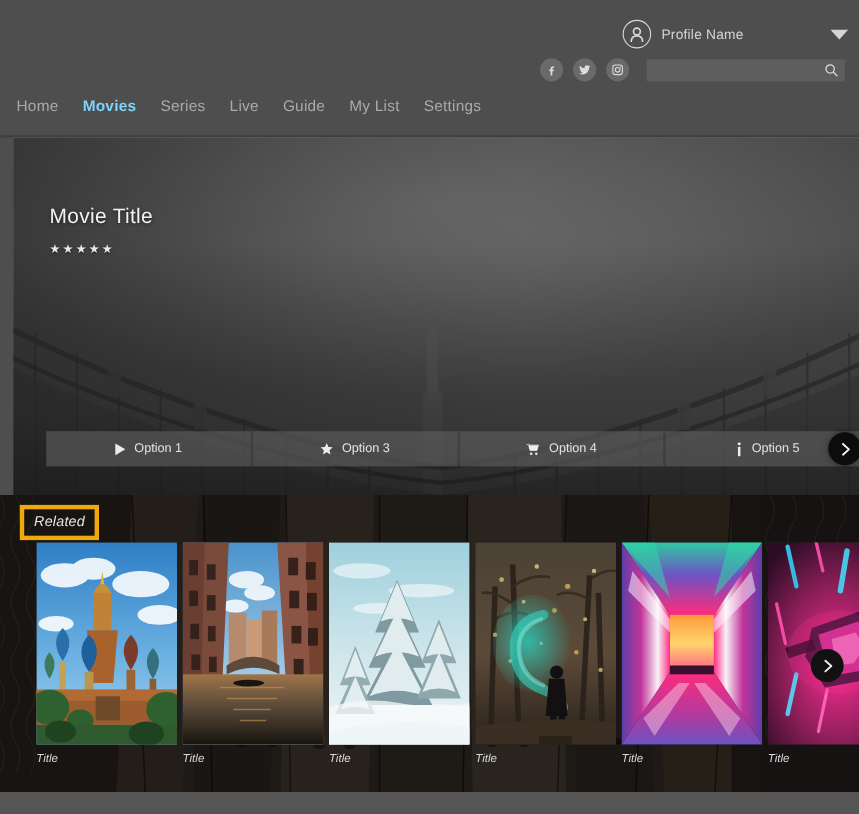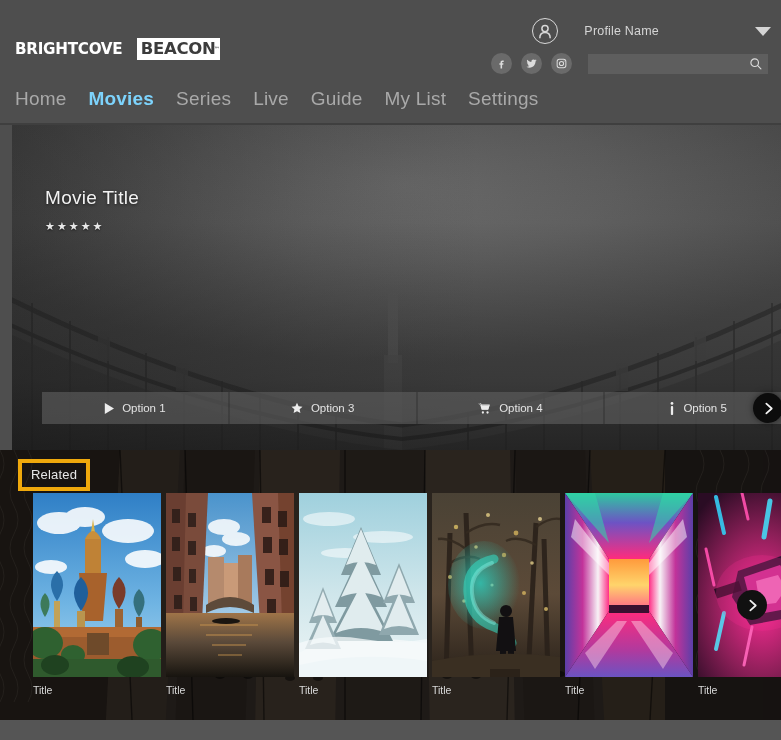--- a/index.html
+++ b/index.html
@@ -32,21 +32,21 @@
     font-family: "DejaVu Sans", sans-serif;
     position: relative;
   }
   .logo-right .tm {
     position: absolute; right: 0px; top: 0px; font-size: 6px; color: #3c3c3c;
   }
 
   
   .profile-row {
     position: absolute; right: 10px; top: 18px;
-    display: flex; align-items: center; gap: 26px;
+    display: flex; align-items: center; gap: 9px;
   }
   .avatar {
     width: 26px; height: 26px; border-radius: 50%;
     border: 1.6px solid #d8d8d8; display: flex; align-items: center; justify-content: center;
   }
   .avatar svg { display: block; }
   .profile-name { color: #d5d5d5; font-size: 12.5px; letter-spacing: .2px; }
   .caret {
     width: 0; height: 0; margin-left: 70px;
     border-left: 8px solid transparent; border-right: 8px solid transparent;
@@ -73,21 +73,21 @@
     background: transparent; border: 0; outline: 0; color: #e0e0e0;
     font-size: 11px; width: 150px; font-family: "Liberation Sans", sans-serif;
   }
   .search-icon { color: #d8d8d8; display:flex; }
 
   
   .nav {
     position: absolute; left: 15px; top: 88px;
     display: flex; align-items: center; gap: 22px;
   }
-  .nav-item { color: #a9a9a9; font-size: 19px; letter-spacing: .2px; cursor: pointer; }
+  .nav-item { color: #a9a9a9; font-size: 14px; letter-spacing: .2px; cursor: pointer; }
   .nav-item.active { color: #7dd3fc; font-weight: bold; }
 
   .topbar-sep {
     position: absolute; left: 0; top: 123px; width: 781px; height: 2px; background: #3f3f3f;
   }
 
   
   .hero {
     position: absolute; left: 0; top: 125px; width: 781px; height: 325px;
     overflow: hidden; background: #737373; margin-left: 12px;
@@ -137,21 +137,21 @@
   .next-round {
     position: absolute; right: 10px; top: 50%; transform: translateY(-50%);
     width: 30px; height: 30px; border-radius: 50%; background: #0c0c0c;
     display: flex; align-items: center; justify-content: center; cursor: pointer;
     box-shadow: 0 0 6px rgba(0,0,0,.5);
   }
 
   
   .related-section {
     position: absolute; left: 0; top: 450px; width: 781px; height: 270px;
-    overflow: hidden; background: #201c18;
+    overflow: hidden; background: #201c18; font-style: italic;
   }
   .planks { position: absolute; inset: 0; }
   .rel-head { position: absolute; left: 18px; top: 9px; }
   .rel-box {
     border: 4px solid #f0a90c; padding: 2px 9px 4px 9px; display: inline-block;
   }
   .rel-label { color: #e6e6e6; font-size: 13px; letter-spacing: .2px; }
 
   .cards {
     position: absolute; left: 33px; top: 43px; display: flex; gap: 3px;
@@ -170,26 +170,20 @@
     position: absolute; left: 0; top: 720px; width: 781px; height: 20px; background: #555555;
   }
 </style>
 </head>
 <body>
 
 <div class="app">
 
   <div class="topbar">
 
-    <div class="logo">
-      <span class="logo-left">BRIGHTCOVE</span>
-      <span class="logo-right">
-        <span>BEACON</span><span class="tm">™</span>
-      </span>
-    </div>
 
     <div class="profile-row">
       <span class="avatar">
         <svg width="14" height="15" viewBox="0 0 14 15">
           <circle cx="7" cy="4.6" r="3.1" fill="none" stroke="#d8d8d8" stroke-width="1.5"></circle>
           <path d="M1.8 14.2 C1.8 10.4 4.1 8.6 7 8.6 C9.9 8.6 12.2 10.4 12.2 14.2" fill="none" stroke="#d8d8d8" stroke-width="1.5"></path>
         </svg>
       </span>
       <span class="profile-name">Profile Name</span>
       <span class="caret"></span>

